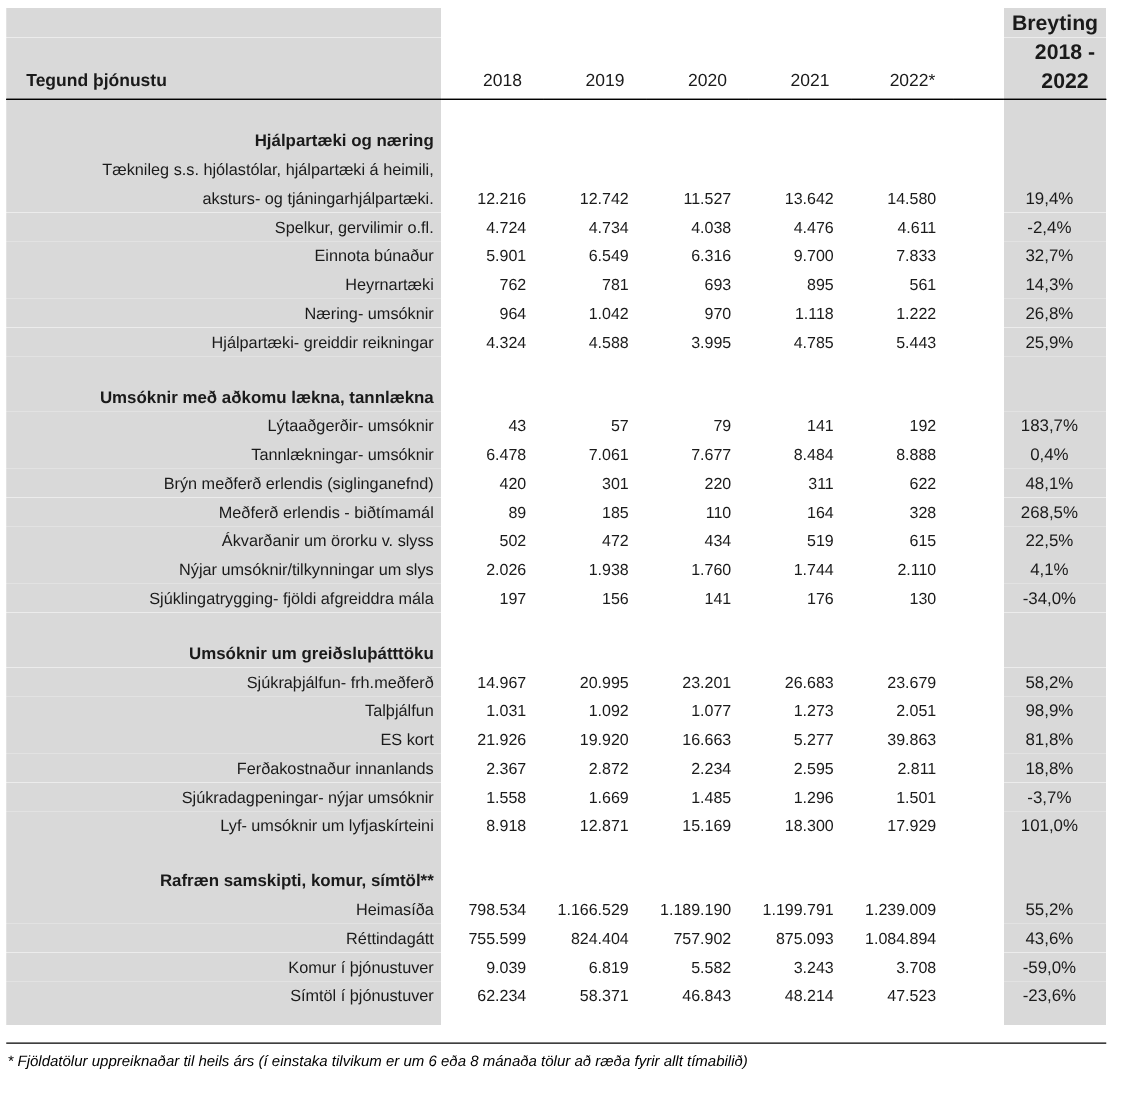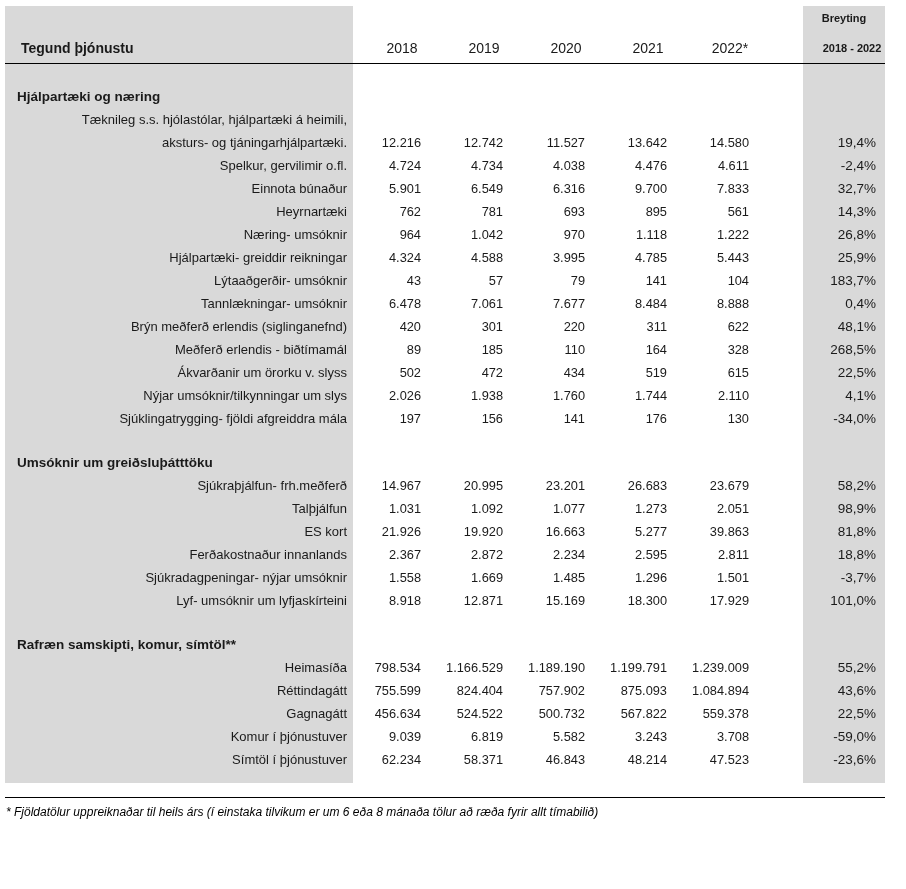--- a/index.html
+++ b/index.html
@@ -13,32 +13,32 @@
   table { border-collapse:collapse; table-layout:fixed; width:880px; }
   th, td {
     padding:0; margin:0; vertical-align:bottom;
     font-size:13px; line-height:23px; font-weight:normal; overflow:hidden;
   }
   .bg-gray { background:var(--col-bg,#d9d9d9); }
 
   
   tr.hdr-top th { height:24px; }
   tr.hdr-main th { height:30px; border-bottom:1px solid var(--border,#000); padding-bottom:3px;padding-left:16px; }
-  .change-head { text-align:center; font-weight:bold; font-size:11px; }
+  .change-head { text-align:center; font-weight:bold; font-size:17px; }
   .service-head { text-align:left; font-weight:bold; font-size:14px; padding-left:4px; }
   .year-head { text-align:center; font-weight:normal; font-size:14px; }
 
   
   td.col-label { text-align:right; padding-right:6px; white-space:pre-line; }
   td.section-title {
-    text-align:left; font-weight:bold; font-size:13.5px;
+    text-align:right; font-weight:bold; font-size:13.5px;
     padding-left:12px; padding-top:21px; white-space:normal;
   }
   td.col-num { text-align:right; padding-right:14px; font-size:12.8px; }
-  td.col-change { text-align:right; padding-right:9px; font-size:13.5px; }
+  td.col-change { text-align:center; padding-right:9px; font-size:13.5px; }
   tr.pad-row td { height:12px; line-height:12px; }
 
   .bottom-rule { width:880px; border-top:1px solid #000; height:0; margin:14px 0 0 0; }
   .footnote { font-style:italic; font-size:12px; color:#000; margin:7px 0 0 1px; }
 </style>
 </head>
 <body>
 
 <div class="page">
   <table>
@@ -136,26 +136,36 @@
           <td class="col-label bg-gray">Hjálpartæki- greiddir reikningar</td>
           <td class="col-num">4.324</td>
           <td class="col-num">4.588</td>
           <td class="col-num">3.995</td>
           <td class="col-num">4.785</td>
           <td class="col-num">5.443</td>
           <td class="col-gap"></td>
           <td class="col-change bg-gray">25,9%</td>
         </tr>
         <tr>
+          <td class="col-label bg-gray section-title">Umsóknir með aðkomu lækna, tannlækna</td>
+          <td class="col-num"></td>
+          <td class="col-num"></td>
+          <td class="col-num"></td>
+          <td class="col-num"></td>
+          <td class="col-num"></td>
+          <td class="col-gap"></td>
+          <td class="col-change bg-gray"></td>
+        </tr>
+        <tr>
           <td class="col-label bg-gray">Lýtaaðgerðir- umsóknir</td>
           <td class="col-num">43</td>
           <td class="col-num">57</td>
           <td class="col-num">79</td>
           <td class="col-num">141</td>
-          <td class="col-num">104</td>
+          <td class="col-num">192</td>
           <td class="col-gap"></td>
           <td class="col-change bg-gray">183,7%</td>
         </tr>
         <tr>
           <td class="col-label bg-gray">Tannlækningar- umsóknir</td>
           <td class="col-num">6.478</td>
           <td class="col-num">7.061</td>
           <td class="col-num">7.677</td>
           <td class="col-num">8.484</td>
           <td class="col-num">8.888</td>
@@ -306,30 +316,20 @@
           <td class="col-label bg-gray">Réttindagátt</td>
           <td class="col-num">755.599</td>
           <td class="col-num">824.404</td>
           <td class="col-num">757.902</td>
           <td class="col-num">875.093</td>
           <td class="col-num">1.084.894</td>
           <td class="col-gap"></td>
           <td class="col-change bg-gray">43,6%</td>
         </tr>
         <tr>
-          <td class="col-label bg-gray">Gagnagátt</td>
-          <td class="col-num">456.634</td>
-          <td class="col-num">524.522</td>
-          <td class="col-num">500.732</td>
-          <td class="col-num">567.822</td>
-          <td class="col-num">559.378</td>
-          <td class="col-gap"></td>
-          <td class="col-change bg-gray">22,5%</td>
-        </tr>
-        <tr>
           <td class="col-label bg-gray">Komur í þjónustuver</td>
           <td class="col-num">9.039</td>
           <td class="col-num">6.819</td>
           <td class="col-num">5.582</td>
           <td class="col-num">3.243</td>
           <td class="col-num">3.708</td>
           <td class="col-gap"></td>
           <td class="col-change bg-gray">-59,0%</td>
         </tr>
         <tr>

